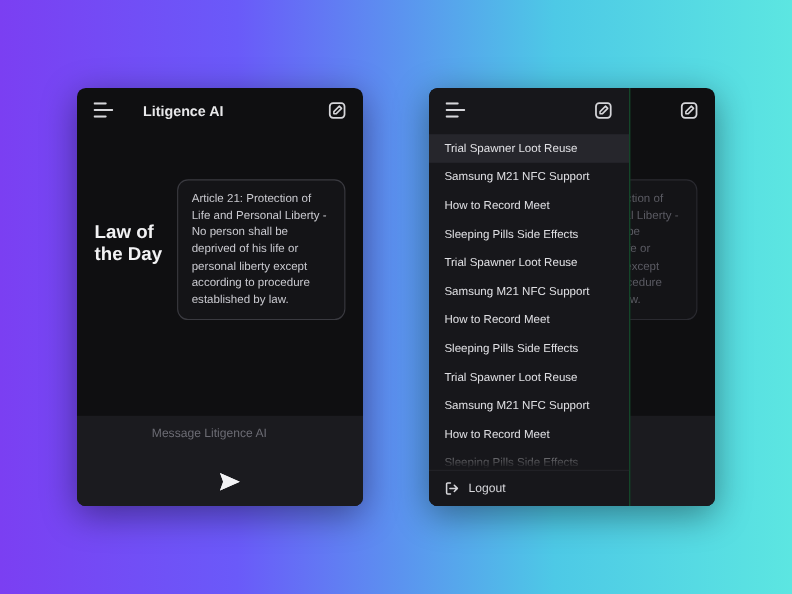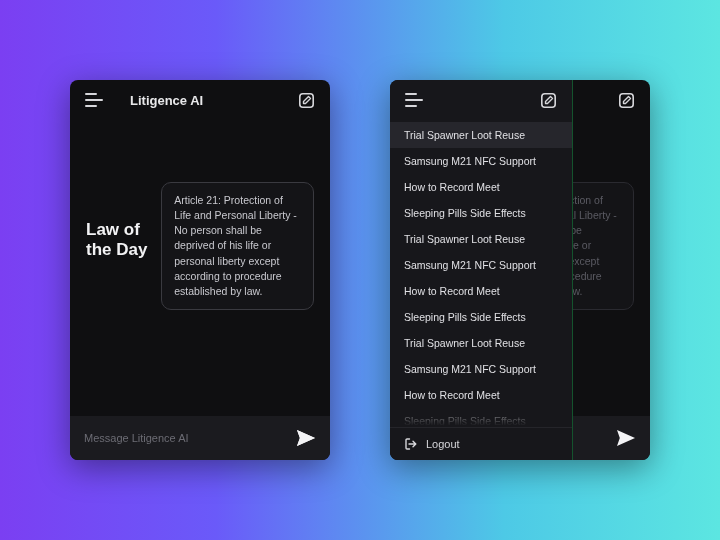--- a/index.html
+++ b/index.html
@@ -67,23 +67,24 @@
     color: #c9c9cf;
     font-size: 10.5px;
     line-height: 1.45;
     width: 100%;
     background: #141417;
   }
   .input-row {
     margin-top: auto;
     display: flex;
     align-items: center;
-    padding: 10px 12px 10px 14px;
+    padding: 10px 12px 10px 30px;
     gap: 26px;
     background: #1b1b1f;
+    flex-direction: column;
   }
   .msg-input {
     flex: 1;
     background: transparent;
     border: none;
     color: #7a7a82;
     font-size: 11px;
     outline: none;
   }
   .msg-input::placeholder { color: #6c6c74; }

